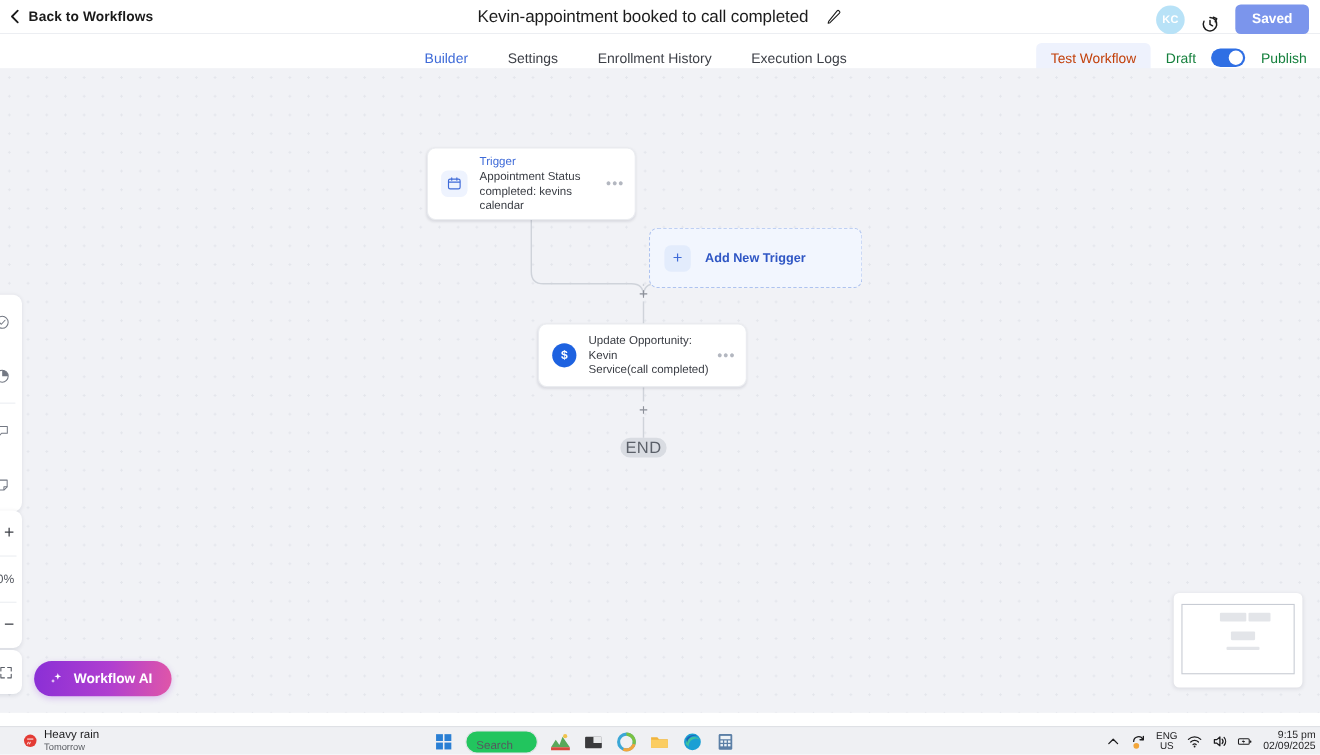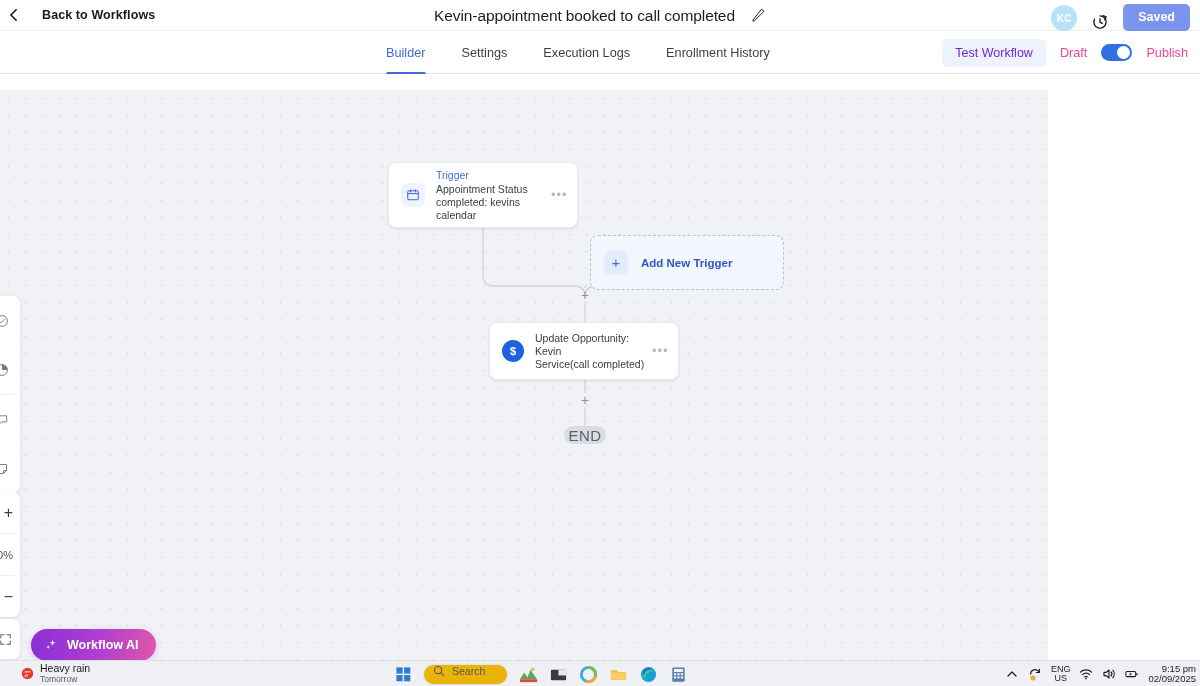--- a/index.html
+++ b/index.html
@@ -11,21 +11,21 @@
   }
 
   
   .topbar {
     position: absolute; top: 0; left: 0; width: 1200px; height: 31px;
     background: #ffffff;
     border-bottom: 1px solid #eceef2;
     display: flex; align-items: center;
   }
   .back-link {
-    display: flex; align-items: flex-end; gap: 23px;
+    display: flex; align-items: flex-end; gap: 7px;
     padding-left: 8px; cursor: pointer;
   }
   .back-chevron { width: 11px; height: 14px; display: block; }
   .back-label { font-size: 12.5px; color: #1a1a1a; font-weight: 600; letter-spacing: .1px;}
 
   .wf-title-wrap {
     position: absolute; left: 0; right: 0; top: 0; height: 31px;
     display: flex; align-items: center; justify-content: center; gap: 16px;
     pointer-events: none;
   }
@@ -70,38 +70,38 @@
   .tab.active { color: #3f6bd8; font-weight: 500; }
   .tab.active::after {
     content: ""; position: absolute; left: 0; right: 0; bottom: 0;
     height: 2px; background: #3f6bd8; border-radius: 2px 2px 0 0;
   }
   .tabbar-right {
     position: absolute; right: 12px; top: 0; height: 43px;
     display: flex; align-items: center; gap: 14px;
   }
   .test-wf-btn {
-    background: #eef2fd; color: #6d28d9;
+    background: #eef2fd; color: #c2410c;
     font-size: 12.5px; font-weight: 500;
     border: none; border-radius: 5px; padding: 7px 13px; cursor: pointer;
     font-family: "Liberation Sans", sans-serif;
   }
-  .draft-label, .publish-label { font-size: 12.7px; color: #ec4899; font-weight: 500; }
+  .draft-label, .publish-label { font-size: 12.7px; color: #15803d; font-weight: 500; }
   .toggle {
     width: 31px; height: 17px; border-radius: 10px; background: #2f6fe4;
     position: relative; cursor: pointer; flex: none;
   }
   .toggle .knob {
     position: absolute; right: 2px; top: 2px;
     width: 13px; height: 13px; border-radius: 50%; background: #ffffff;
   }
 
   
   .canvas {
-    position: absolute; top: 90px; left: 0; width: 1048px; height: 586px;
+    position: absolute; top: 62px; left: 0; width: 1200px; height: 586px;
     background-color: #f1f2f6;
     background-image: radial-gradient(circle, #e4e6ec 1px, transparent 1.1px);
     background-size: 17px 17px;
     overflow: hidden;
   }
   .edges { position: absolute; inset: 0; width: 1200px; height: 586px; }
 
   
   .node {
     position: absolute; background: #ffffff;
@@ -215,23 +215,23 @@
   }
   .weather { display: flex; align-items: center; gap: 6px; padding-left: 21px; cursor: pointer; }
   .weather-txt { font-size: 10.5px; color: #1d1d1f; line-height: 11px; }
   .weather-sub { font-size: 8.5px; color: #5a5d63; }
   .tb-center {
     position: absolute; left: 395px; top: 0; height: 26px;
     display: flex; align-items: center; gap: 11px;
   }
   .start-ico { width: 17px; height: 17px; display: block; cursor: pointer; }
   .search-pill {
-    display: flex; align-items: flex-start; gap: 7px;
-    background: #eab308; border: 1px solid #e3e4e8;
-    border-radius: 13px; height: 21px; padding: 0 22px 0 9px; cursor: text;
+    display: flex; align-items: center; gap: 7px;
+    background: #22c55e; border: 1px solid #e3e4e8;
+    border-radius: 13px; height: 21px; padding: 0 22px 0 9px; cursor: text; flex-direction: column;
   }
   .search-pill span { font-size: 10.5px; color: #55585e; }
   .tb-app { width: 19px; height: 19px; display: block; cursor: pointer; }
   .tray {
     position: absolute; right: 4px; top: 0; height: 26px;
     display: flex; align-items: center; gap: 9px;
   }
   .tray-ico { width: 14px; height: 14px; display: block; cursor: pointer; }
   .lang { font-size: 9px; color: #1d1d1f; text-align: center; line-height: 9.5px; cursor: pointer;}
   .clock { font-size: 9.5px; color: #1d1d1f; text-align: right; line-height: 10.5px; cursor: pointer; }
@@ -262,22 +262,22 @@
       <path d="M10 6.3 L10 10.2 L12.6 11.6" fill="none" stroke="#1c1c1c" stroke-width="1.5" stroke-linecap="round" stroke-linejoin="round"></path>
     </svg>
     <button class="saved-btn">Saved</button>
   </div>
 </div>
 
 <div class="tabbar">
   <div class="tabs">
     <div class="tab active">Builder</div>
     <div class="tab">Settings</div>
+    <div class="tab">Enrollment History</div>
     <div class="tab">Execution Logs</div>
-    <div class="tab">Enrollment History</div>
   </div>
   <div class="tabbar-right">
     <button class="test-wf-btn">Test Workflow</button>
     <span class="draft-label">Draft</span>
     <div class="toggle">
       <div class="knob"></div>
     </div>
     <span class="publish-label">Publish</span>
   </div>
 </div>

